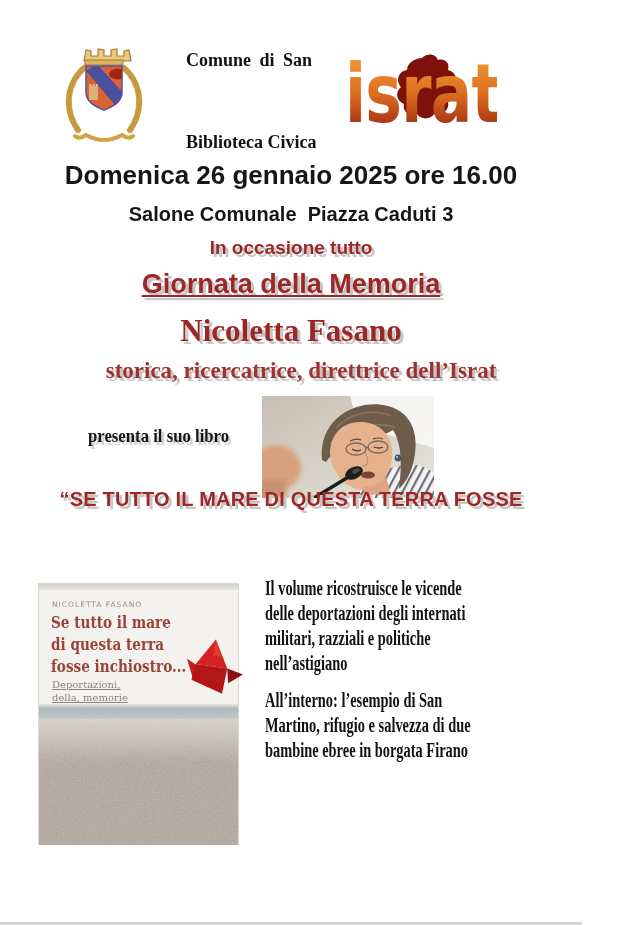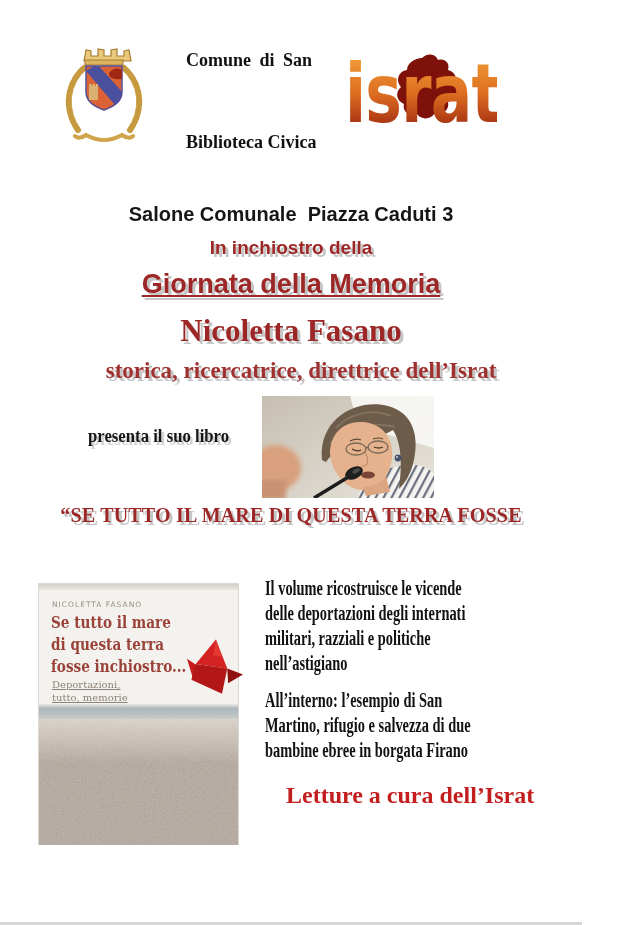--- a/index.html
+++ b/index.html
@@ -25,21 +25,21 @@
   .occ-line{top:237px;font-size:19px;}
   .gior-line{top:269px;font-size:27px;text-decoration:underline;}
   .name-line{top:313px;font-size:31px;}
   .role-line{top:358px;font-size:23px;color:#a03131;padding-left:20px;}
 
   .presenta{left:88px;top:425px;font-size:19px;transform:scaleX(.88);transform-origin:left top;
             text-shadow:3px 3px 0 #d3d3d3;}
 
   .photo{left:262px;top:396px;width:172px;height:102px;}
 
-  .quote{top:500px;font-size:20px;line-height:31px;letter-spacing:.2px;font-family:Liberation Serif, serif;}
+  .quote{top:484px;font-size:20px;line-height:31px;letter-spacing:.2px;}
 
   
   .cover{left:38px;top:583px;width:201px;height:262px;border:1px solid #dbd8d2;box-sizing:border-box;}
   .cover-topedge{left:0;top:0;width:100%;height:6px;background:linear-gradient(180deg,#d2cfc9,#ebe8e3);}
   .cover-sky{left:0;top:6px;width:100%;height:114px;background:#f4f2ee;}
   .cover-sea{left:0;top:120px;width:100%;height:15px;
              background:linear-gradient(180deg,#e8e9e6 0%,#aeb8bc 30%,#b9c1c3 70%,#c9ccc7 100%);}
   .cover-beach{left:0;top:135px;width:100%;height:126px;}
   .cover-author{left:13px;top:16px;font-size:7.5px;letter-spacing:1px;color:#998e82;
                 font-family:"DejaVu Sans",sans-serif;}
@@ -103,22 +103,23 @@
         <stop offset="0.5" stop-color="#dd6d20"></stop>
         <stop offset="1" stop-color="#8c150c"></stop>
       </linearGradient>
     </defs>
     <path d="M80,8 c6,-6 14,-4 16,2 c8,-2 12,4 10,10 c8,2 10,10 6,16 c6,6 2,14 -6,16
              c2,8 -6,14 -13,11 c-4,7 -14,7 -18,1 c-8,3 -15,-3 -13,-10 c-8,-3 -9,-12 -3,-17
              c-6,-7 -2,-16 6,-17 c0,-7 8,-12 15,-12 z" fill="#7e120a"></path>
     <text x="4" y="72" transform="scale(0.75,1)" font-family="'DejaVu Sans',sans-serif" font-weight="bold" font-size="82" letter-spacing="-1" fill="url(#ig)">israt</text>
   </svg>
 
+  <div class="abs ctr sans-b black date-line">Domenica 26 gennaio 2025 ore 16.00</div>
   <div class="abs ctr sans-b black venue-line pre">Salone Comunale  Piazza Caduti 3</div>
-  <div class="abs ctr sans-b dkred shadow occ-line">In inchiostro della</div>
+  <div class="abs ctr sans-b dkred shadow occ-line">In occasione tutto</div>
   <div class="abs ctr sans-b dkred shadow gior-line">Giornata della Memoria</div>
   <div class="abs ctr serif-b dkred shadow name-line">Nicoletta Fasano</div>
   <div class="abs ctr serif-b shadow role-line">storica, ricercatrice, direttrice dell’Israt</div>
 
   <div class="abs serif-b black presenta">presenta il suo libro</div>
 
   <svg class="abs photo" viewBox="0 0 172 102">
     <defs>
       <linearGradient id="phbg" x1="0" y1="0" x2="1" y2="1">
         <stop offset="0" stop-color="#c6beb1"></stop>
@@ -189,21 +190,21 @@
       <rect width="199" height="126" fill="url(#beachFade)"></rect>
     </svg>
     <div class="abs cover-author">NICOLETTA FASANO</div>
     <div class="abs cover-title">
       <div>Se tutto il mare</div>
       <div>di questa terra</div>
       <div>fosse inchiostro...</div>
     </div>
     <div class="abs cover-sub">
       <div>Deportazioni,</div>
-      <div>tutto, memorie</div>
+      <div>della, memorie</div>
     </div>
     <svg class="abs bird" viewBox="0 0 64 72">
       <polygon points="12,30 0,22 7,45" fill="#c61c1c"></polygon>
       <polygon points="33,0 46,33 10,28" fill="#d42222"></polygon>
       <polygon points="10,28 46,33 40,62 5,46" fill="#b31616"></polygon>
       <polygon points="46,33 64,40 47,50" fill="#8f0e0e"></polygon>
       <polygon points="33,0 40,20 30,18" fill="#e23a2e"></polygon>
     </svg>
   </div>
 
@@ -211,16 +212,15 @@
     <div>Il volume ricostruisce le vicende</div>
     <div>delle deportazioni degli internati</div>
     <div>militari, razziali e politiche</div>
     <div>nell’astigiano</div>
   </div>
   <div class="abs desc desc-p2">
     <div>All’interno: l’esempio di San</div>
     <div>Martino, rifugio e salvezza di due</div>
     <div>bambine ebree in borgata Firano</div>
   </div>
-  <div class="abs serif-b readings">Letture a cura dell’Israt</div>
 
   <div class="abs bottom-bar"></div>
 </div>
 
 </body></html>

